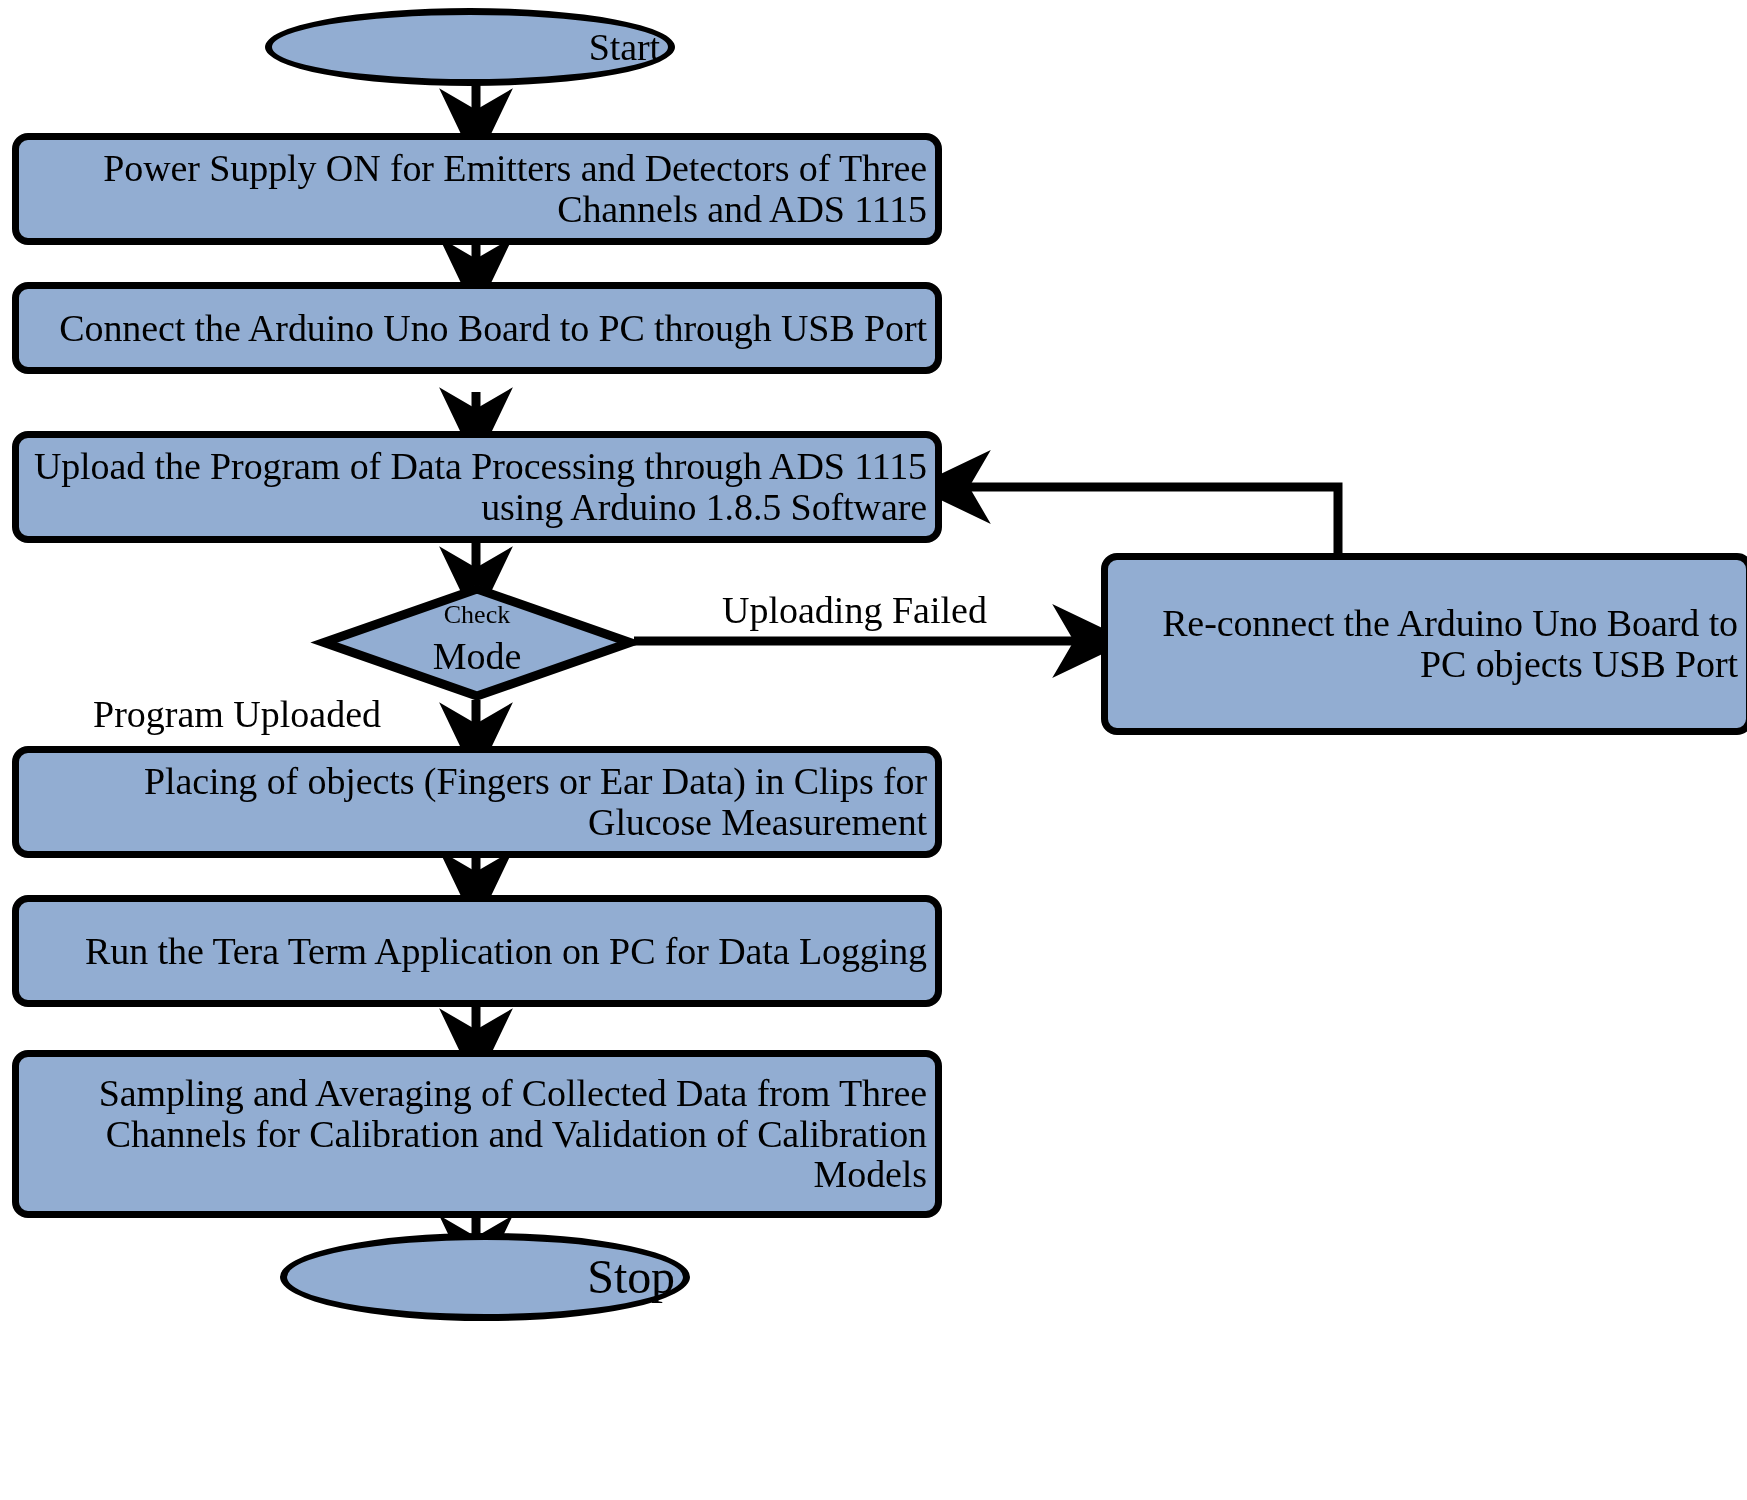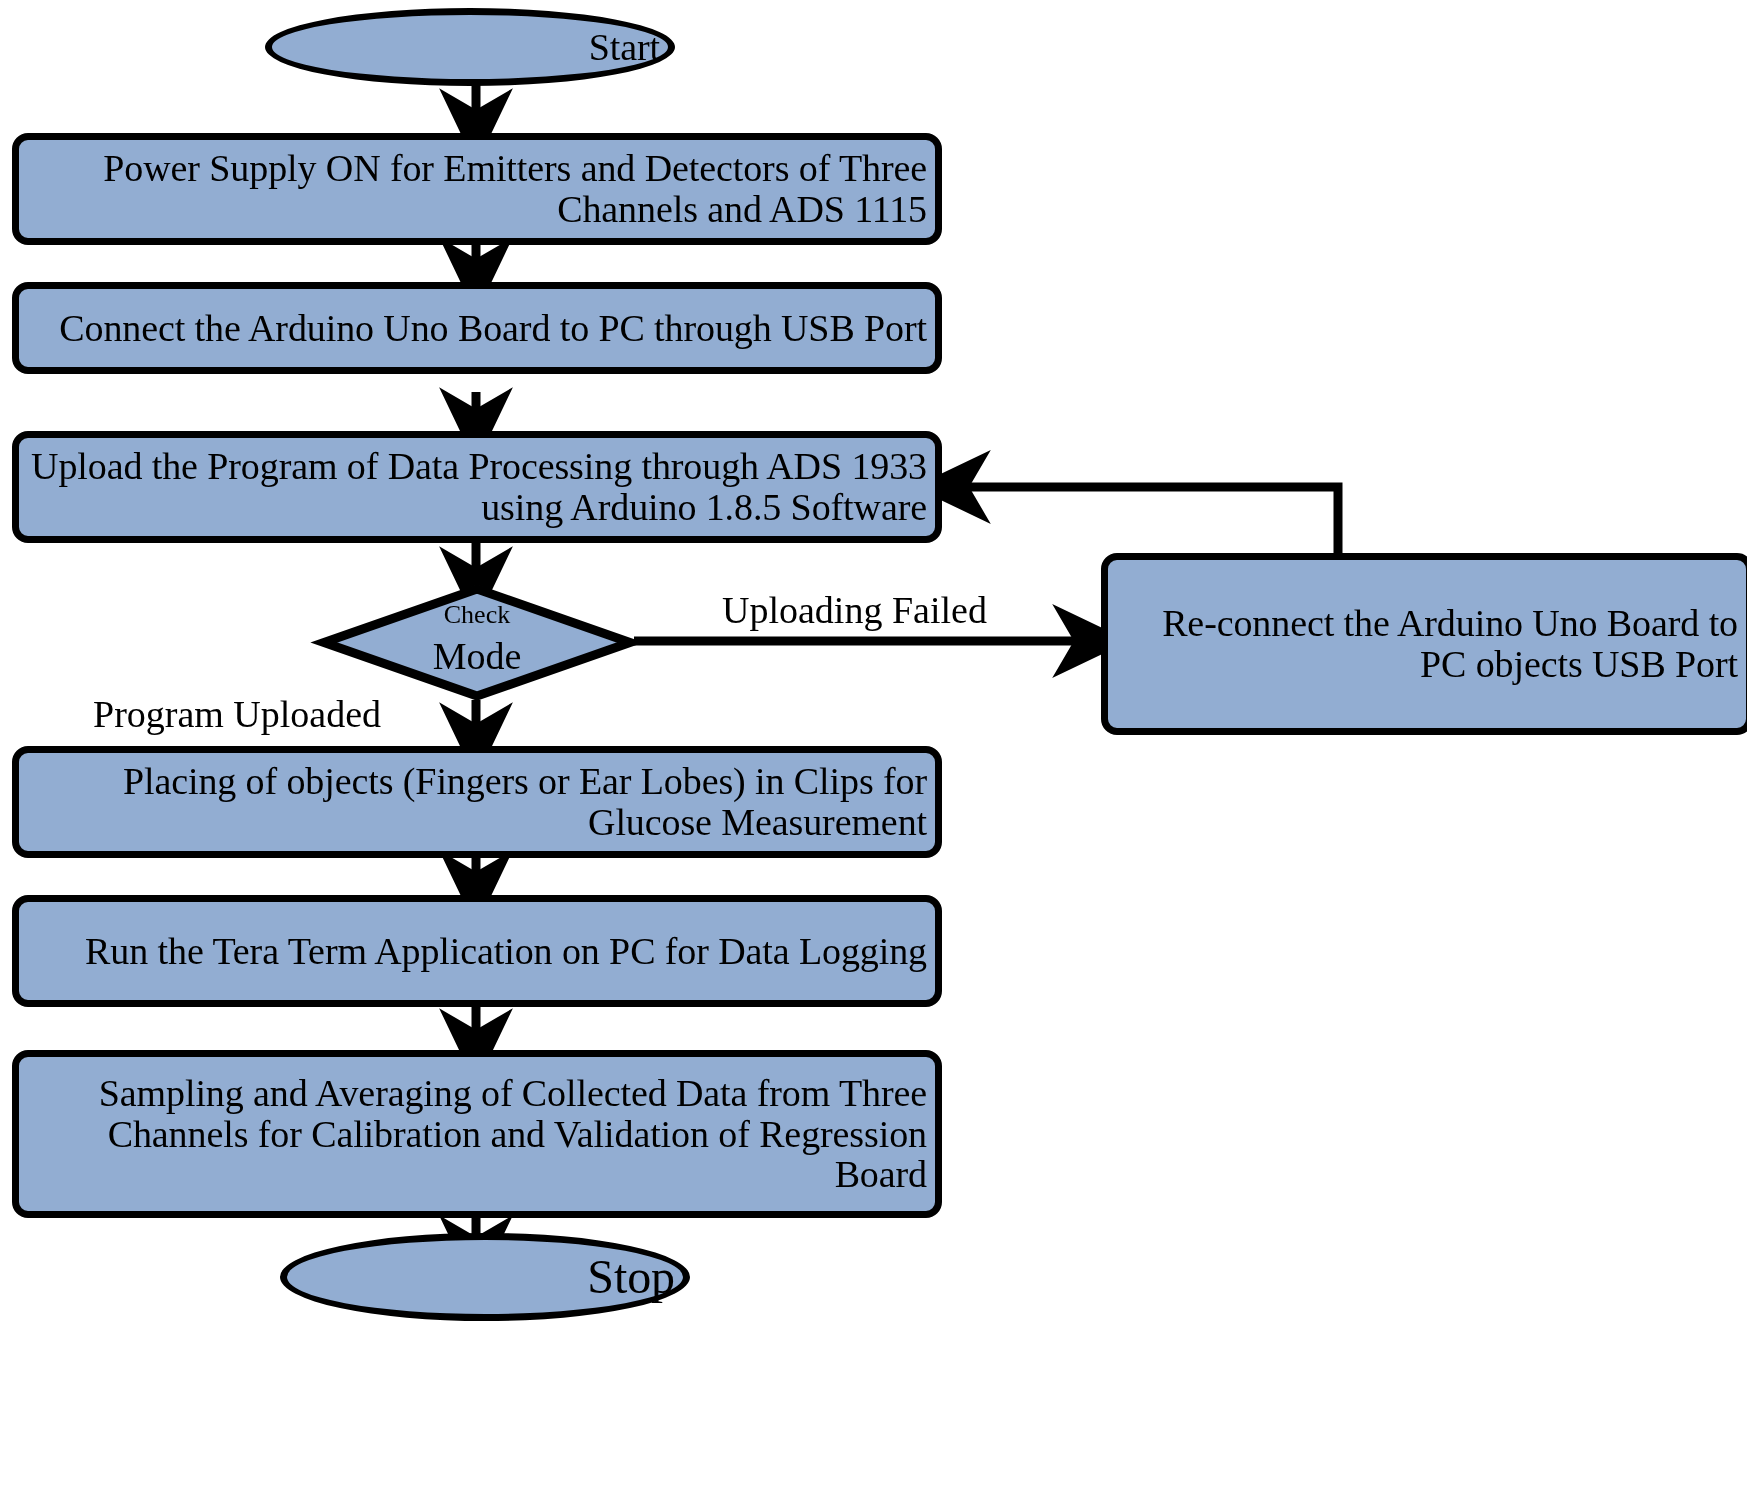--- a/index.html
+++ b/index.html
@@ -142,46 +142,46 @@
 
   <div class="node process" style="left:12px; top:133px; width:930px; height:112px; font-size:38px;">
     <span class="txt">Power Supply ON for Emitters and Detectors of Three Channels and ADS 1115</span>
   </div>
 
   <div class="node process" style="left:12px; top:282px; width:930px; height:92px; font-size:38px;">
     <span class="txt">Connect the Arduino Uno Board to PC through USB Port</span>
   </div>
 
   <div class="node process" style="left:12px; top:431px; width:930px; height:112px; font-size:38px;">
-    <span class="txt">Upload the Program of Data Processing through ADS 1933 using Arduino 1.8.5 Software</span>
+    <span class="txt">Upload the Program of Data Processing through ADS 1115 using Arduino 1.8.5 Software</span>
   </div>
 
   <div class="diamond-wrap" style="left:320px; top:585px; width:314px; height:115px;">
     <div class="diamond-shape"></div>
     <svg class="diamond-outline" viewBox="0 0 314 115" preserveAspectRatio="none">
       <polygon points="157,4 310,57.5 157,111 4,57.5" fill="none" stroke="#000000" stroke-width="9" vector-effect="non-scaling-stroke" stroke-linejoin="miter"></polygon>
     </svg>
     <div class="diamond-label" style="top:16px; font-size:26px;">Check</div>
     <div class="diamond-label" style="top:52px; font-size:38px;">Mode</div>
   </div>
 
   <div class="node process" style="left:1101px; top:553px; width:652px; height:182px; font-size:38px;">
     <span class="txt">Re-connect the Arduino Uno Board to PC objects USB Port</span>
   </div>
 
   <div class="node process" style="left:12px; top:746px; width:930px; height:112px; font-size:38px;">
-    <span class="txt">Placing of objects (Fingers or Ear Lobes) in Clips for Glucose Measurement</span>
+    <span class="txt">Placing of objects (Fingers or Ear Data) in Clips for Glucose Measurement</span>
   </div>
 
   <div class="node process" style="left:12px; top:895px; width:930px; height:112px; font-size:38px;">
     <span class="txt">Run the Tera Term Application on PC for Data Logging</span>
   </div>
 
   <div class="node process" style="left:12px; top:1050px; width:930px; height:168px; font-size:38px;">
-    <span class="txt">Sampling and Averaging of Collected Data from Three Channels for Calibration and Validation of Regression Board</span>
+    <span class="txt">Sampling and Averaging of Collected Data from Three Channels for Calibration and Validation of Calibration Models</span>
   </div>
 
   <div class="node terminator" style="left:280px; top:1233px; width:410px; height:88px; font-size:48px;">
     <span class="txt">Stop</span>
   </div>
 
   <div class="edge-label" style="left:722px; top:588px; font-size:38px;">Uploading Failed</div>
 
   <div class="edge-label" style="left:93px; top:692px; font-size:38px;">Program Uploaded</div>
 

